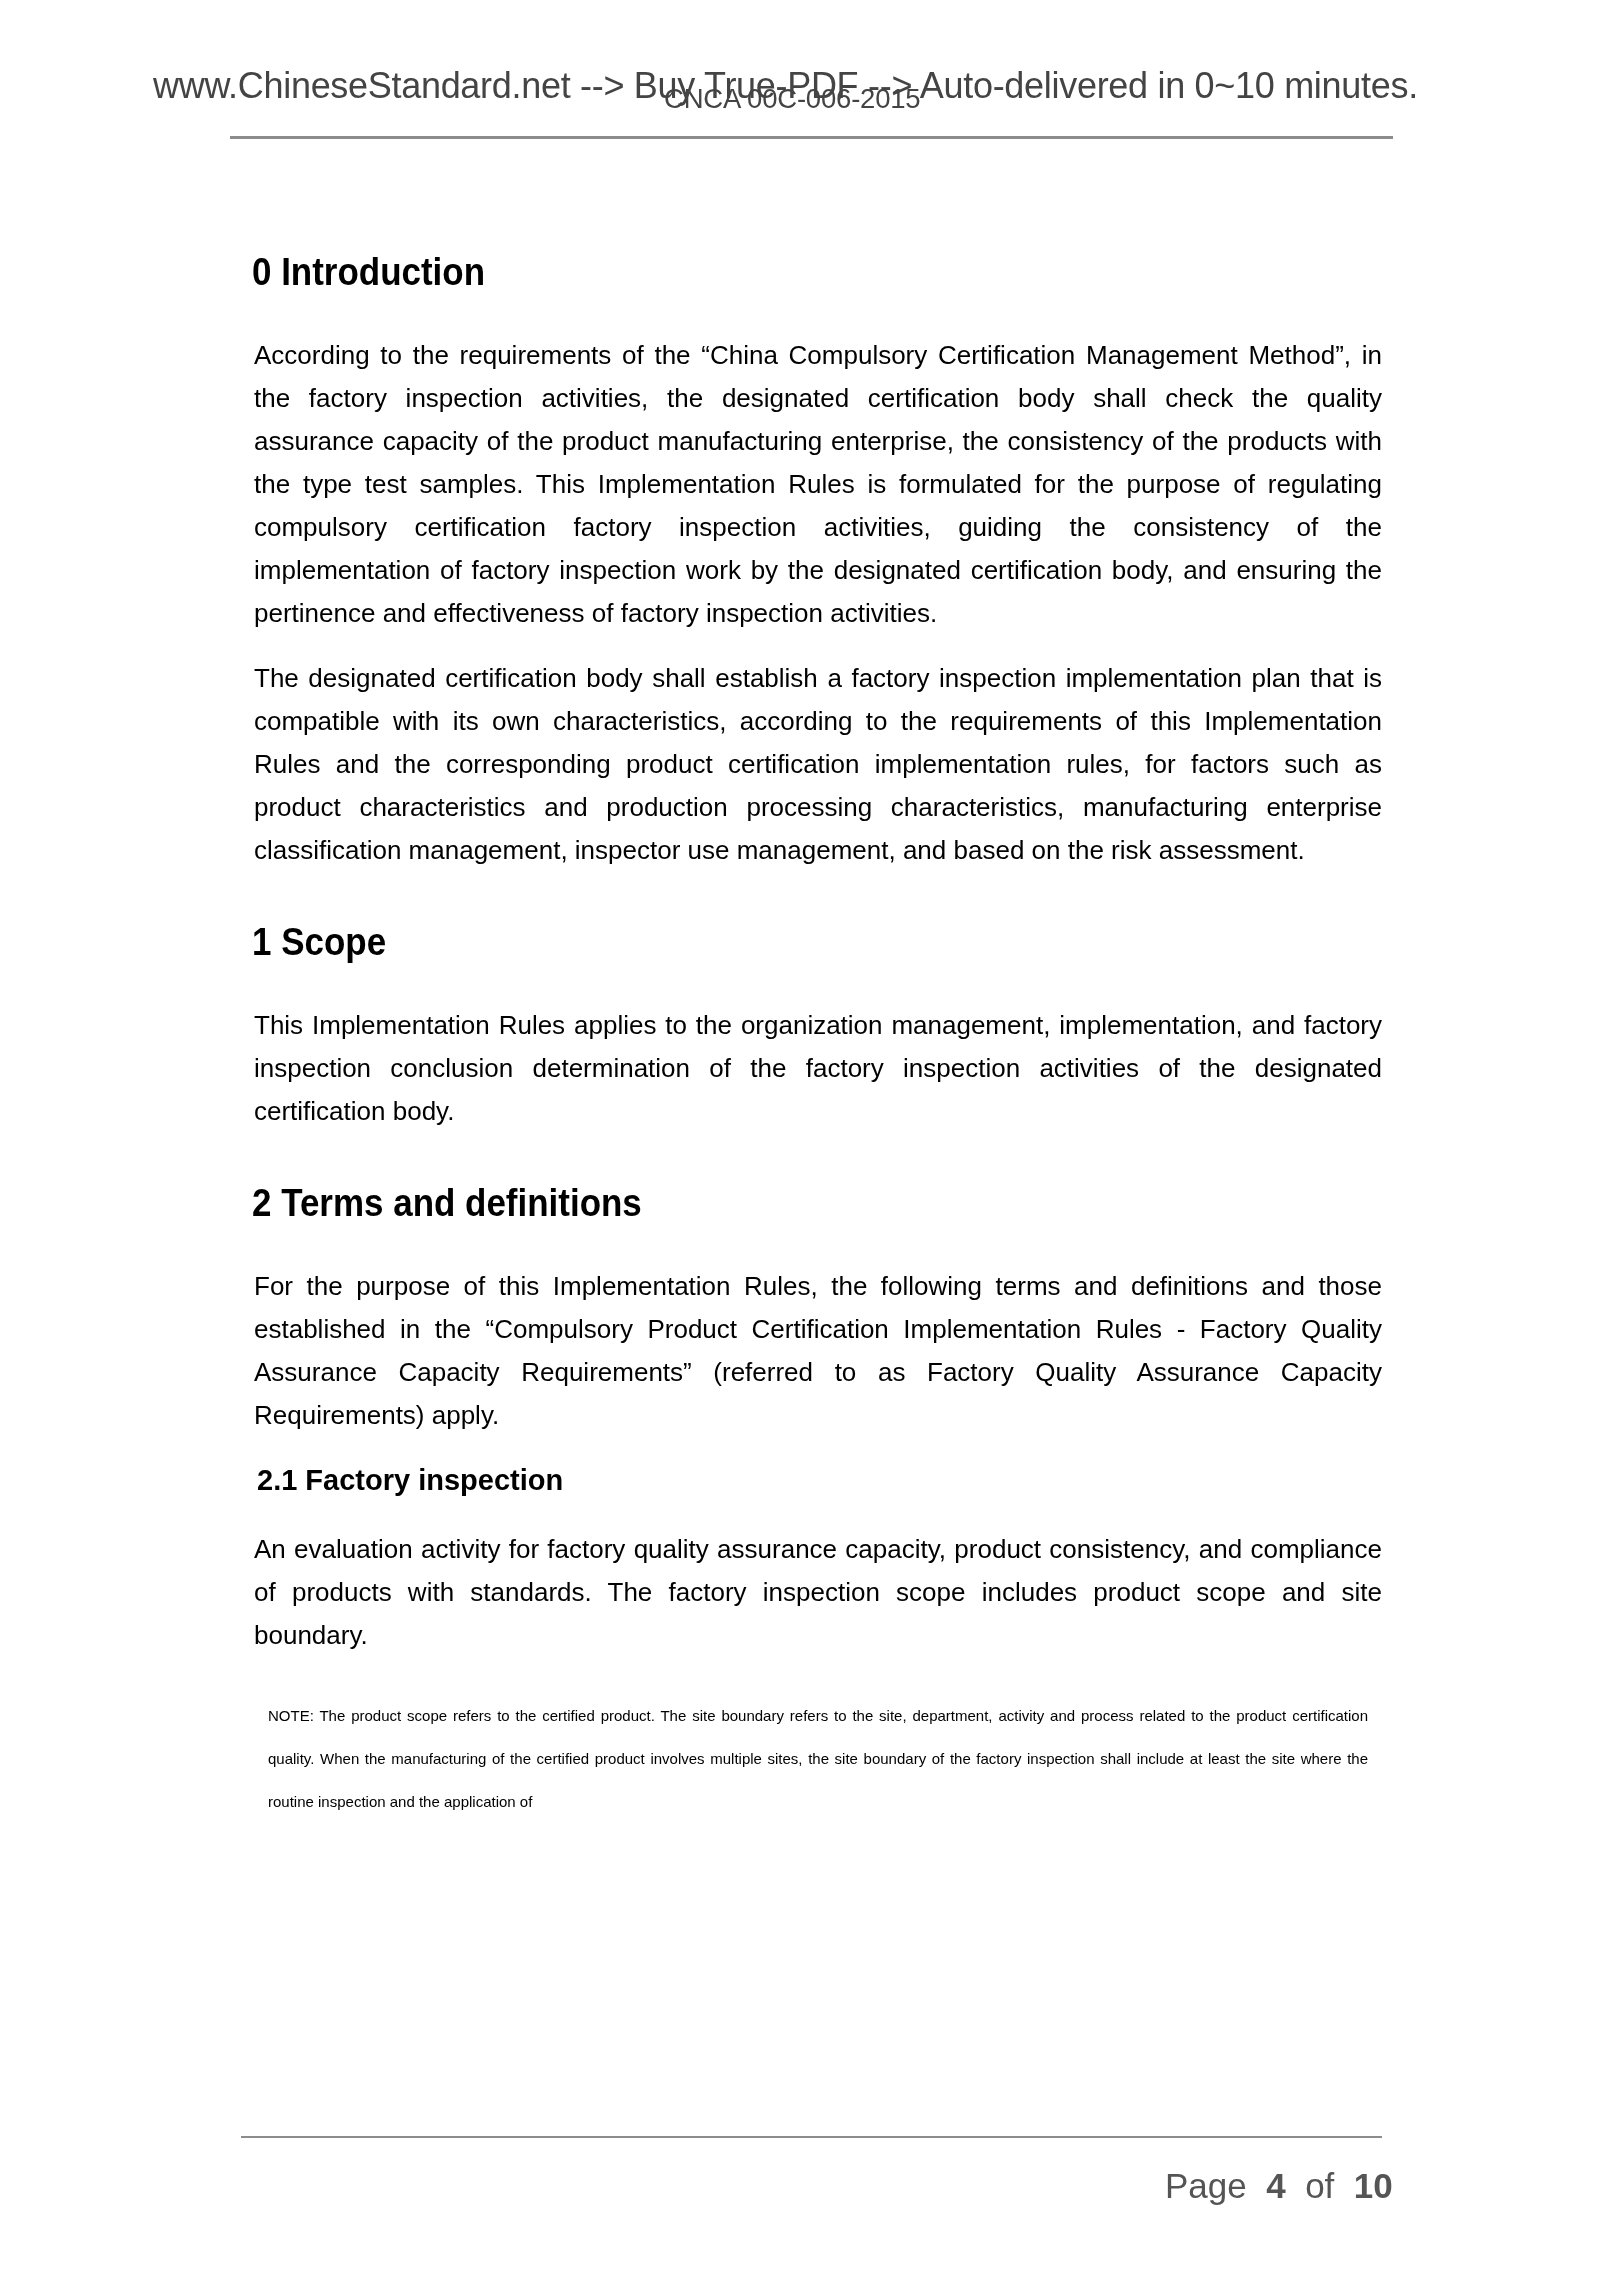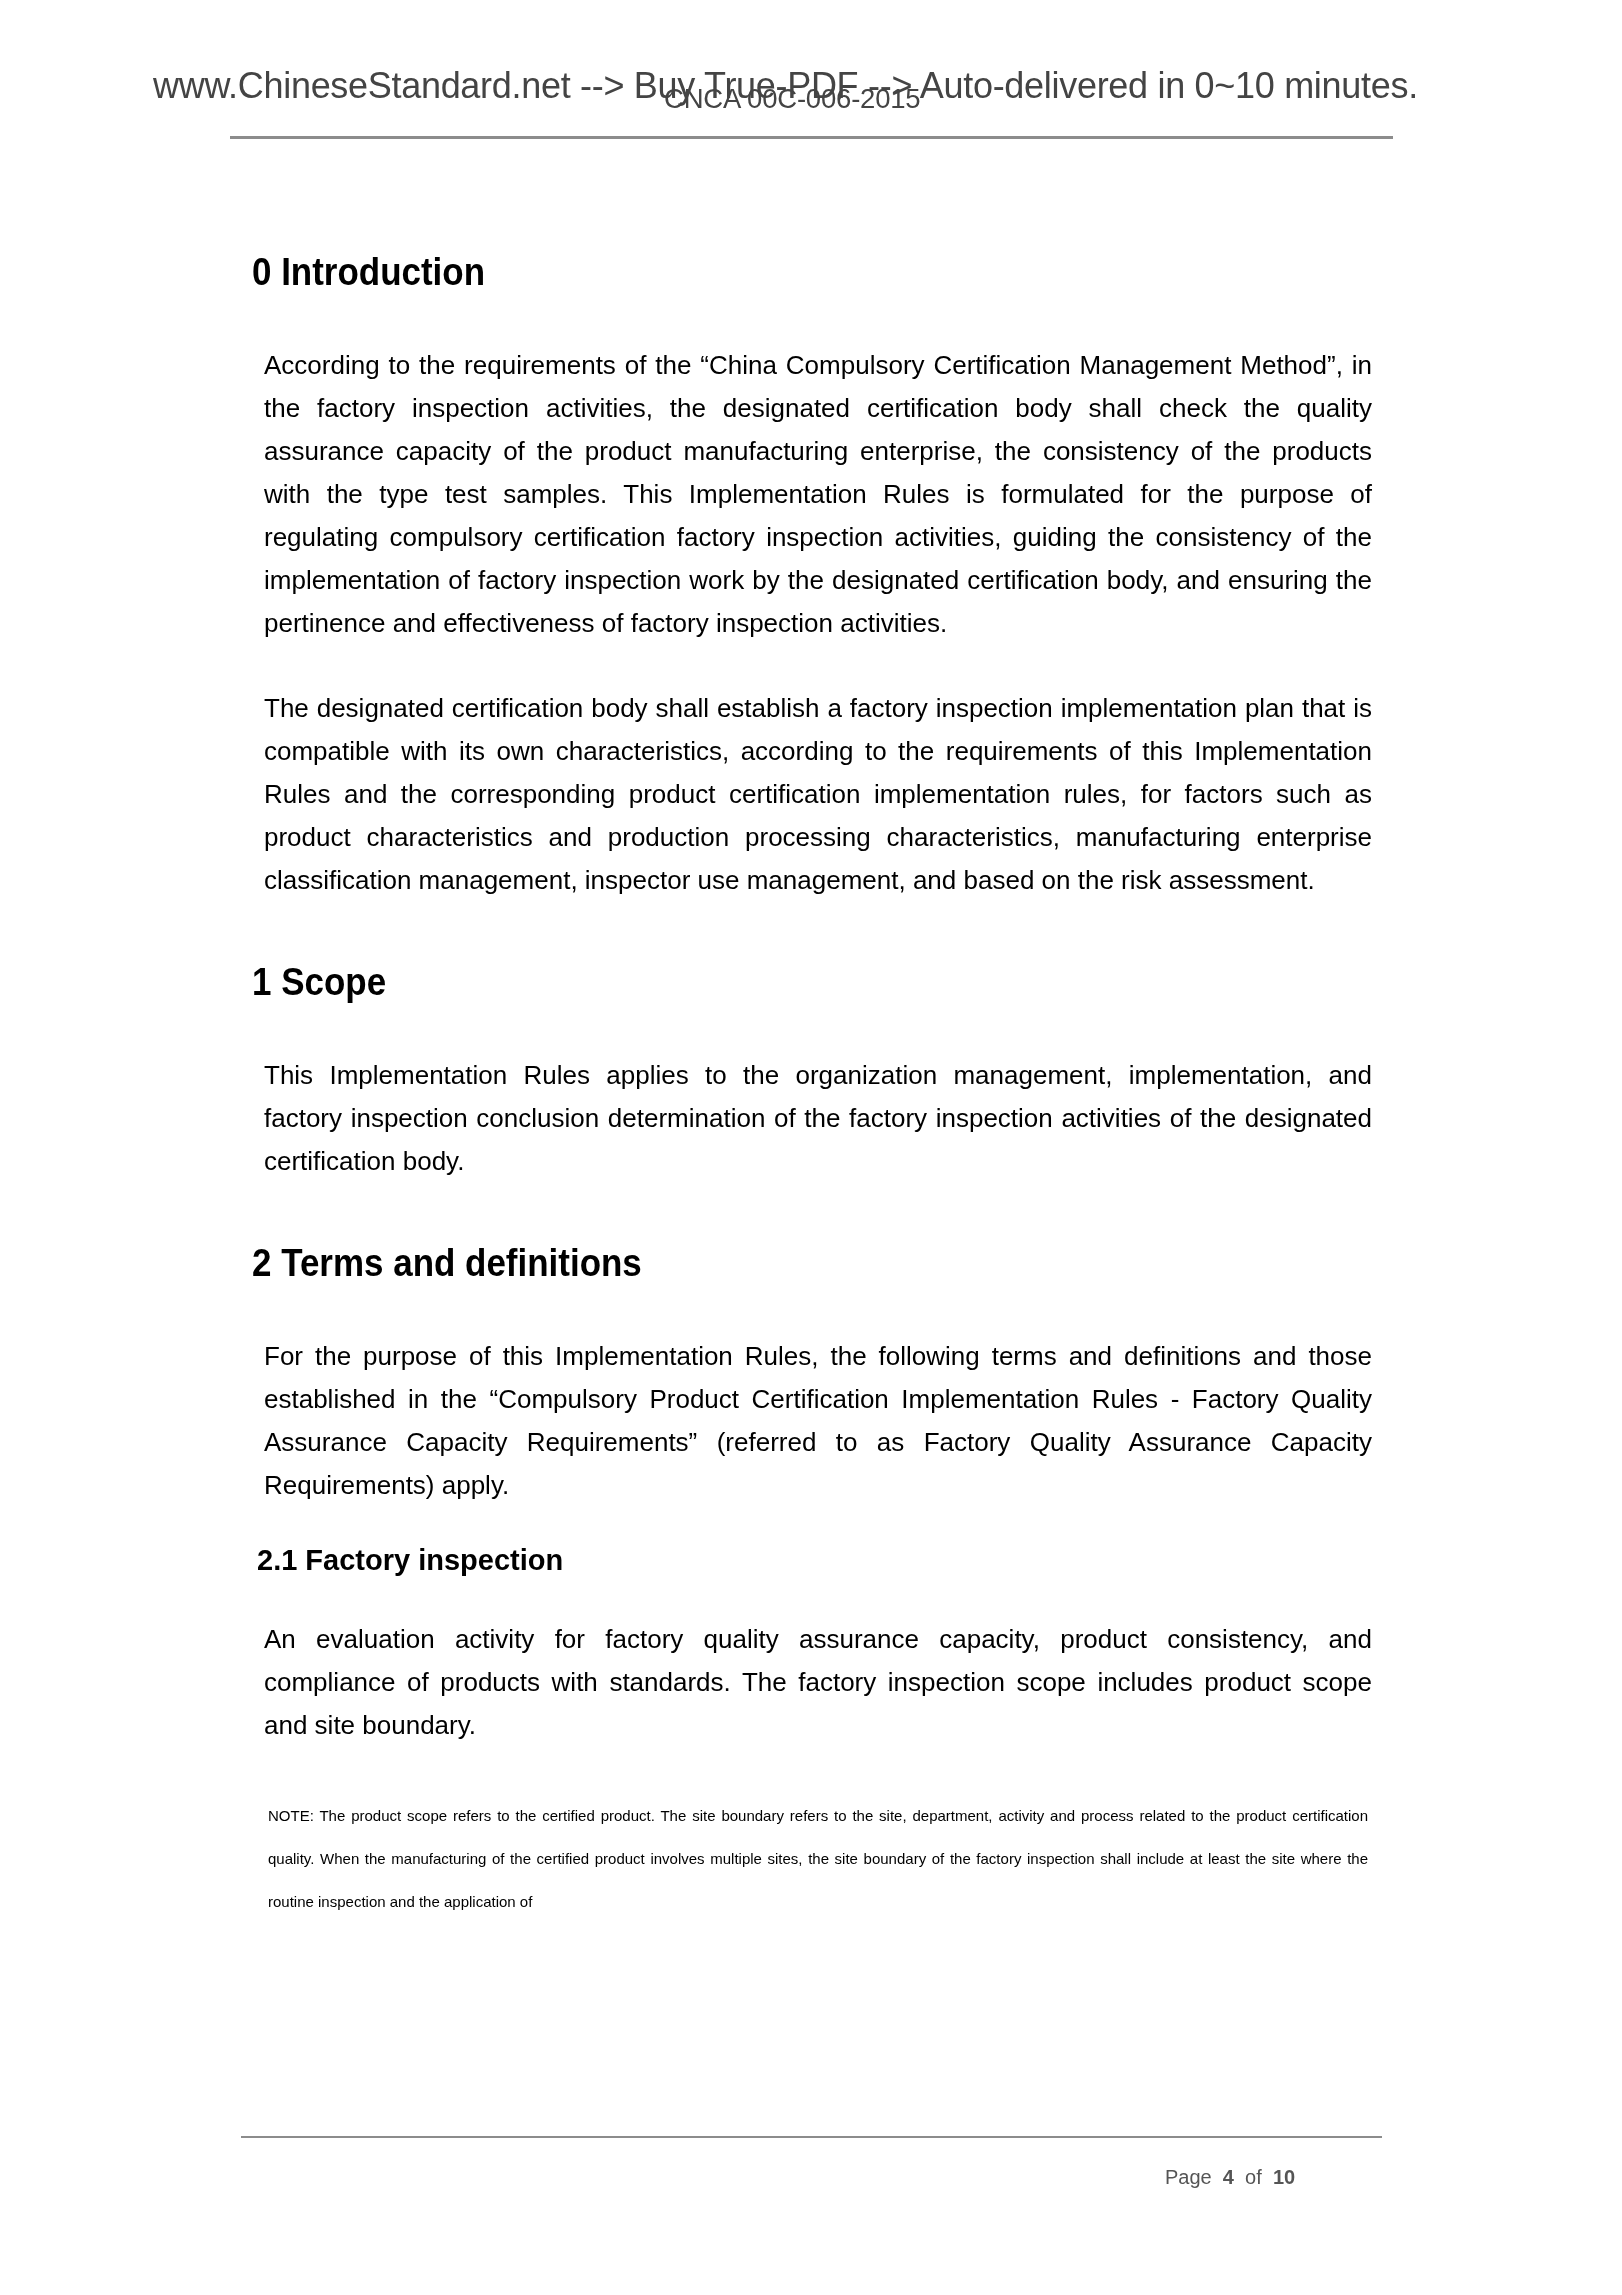--- a/index.html
+++ b/index.html
@@ -69,21 +69,21 @@
       font-weight: bold;
       font-size: 29px;
       line-height: 42px;
       margin: 5px;
       white-space: nowrap;
     }
     .para {
       font-size: 26px;
       line-height: 43px;
       text-align: justify;
-      margin: 12px;
+      margin: 2px;
     }
     .note {
       font-size: 15px;
       line-height: 43px;
       text-align: justify;
       margin: 16px;
     }
     .page-footer {
       position: absolute;
       left: 0;
@@ -109,21 +109,21 @@
     }
     .footer-link {
       color: #555555;
       text-decoration: underline;
       text-underline-offset: 3.3px;
     }
     .footer-right {
       position: absolute;
       left: 1165px;
       top: 48px;
-      font-size: 20px;
+      font-size: 35px;
       color: #555555;
       white-space: nowrap;
     }
     .footer-right b {
       font-weight: bold;
     }
   </style>
 </head>
 <body>
 

